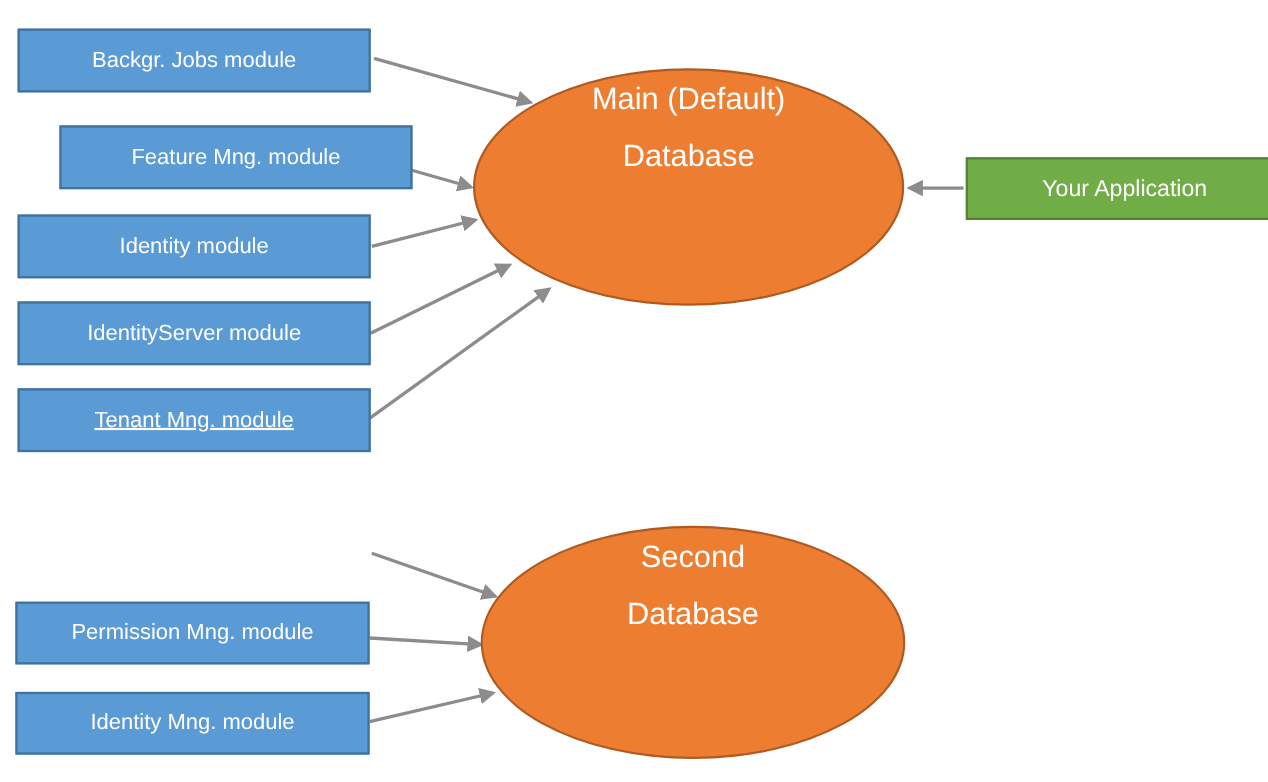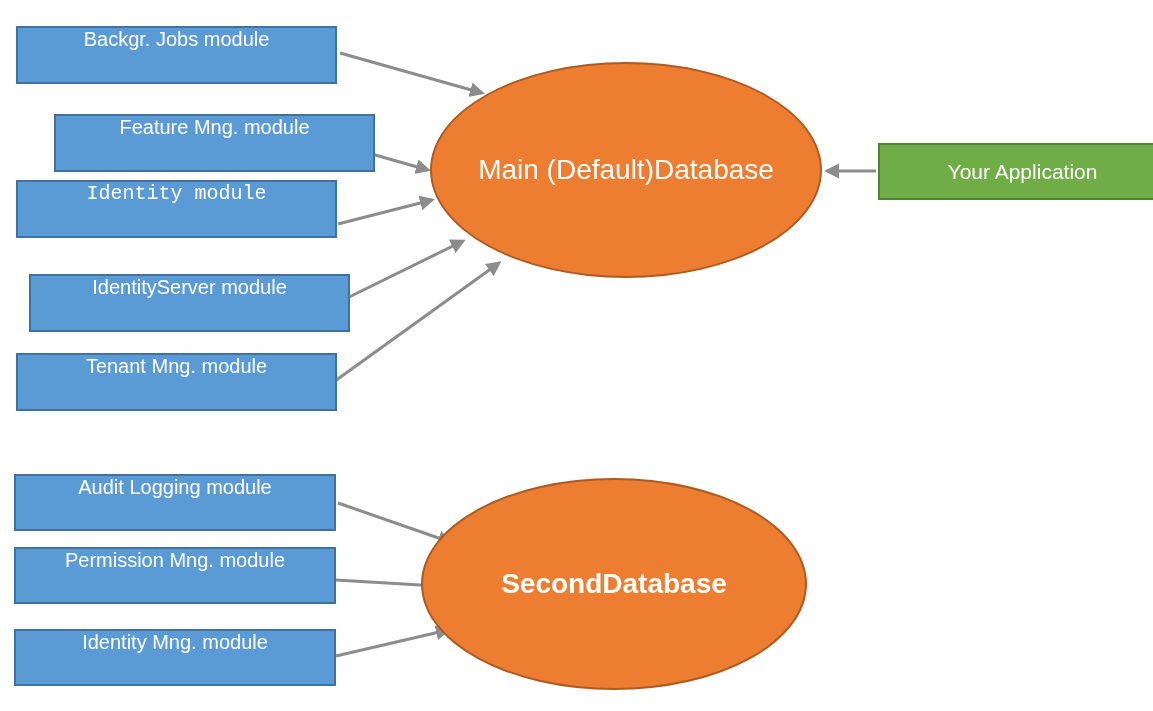--- a/index.html
+++ b/index.html
@@ -34,51 +34,51 @@
   .arrow-layer marker path { fill: var(--arrow); }
 
   .module-box {
     position: absolute;
     width: 321px;
     height: 58px;
     background: var(--module-fill);
     border: 2px solid var(--module-border);
     color: var(--text);
     display: flex;
-    align-items: flex-start;
+    align-items: center;
     justify-content: center;
     font-size: 20px;
     white-space: nowrap;
   }
   .module-box.g1 { left: 16px; }
   .module-box.g2 { left: 14px; width: 322px; height: 57px; }
   .m0 { top: 26px; }
   .m1 { top: 114px; margin-left: 38px; }
-  .m2 { top: 180px; font-family: Liberation Mono, monospace; }
-  .m3 { top: 274px; margin-left: 13px; }
-  .m4 { top: 353px; }
+  .m2 { top: 195px; }
+  .m3 { top: 274px; }
+  .m4 { top: 353px; text-decoration: underline; }
   .s0 { top: 474px; }
   .s1 { top: 547px; }
   .s2 { top: 629px; }
 
   .db-ellipse {
     position: absolute;
     background: var(--database-fill);
     border: 2px solid var(--database-border);
     border-radius: 50%;
     color: var(--text);
     display: flex;
+    flex-direction: column;
     align-items: center;
-    justify-content: center;
     font-size: 28px;
     line-height: 52px;
     text-align: center;
   }
   .db-main   { left: 430px; top: 62px;  width: 392px; height: 216px; }
-  .db-second { left: 421px; top: 478px; width: 386px; height: 212px; font-weight: bold; }
+  .db-second { left: 437px; top: 478px; width: 386px; height: 212px; }
 
   .app-box {
     position: absolute;
     left: 878px; top: 143px;
     width: 289px; height: 57px;
     background: var(--app-fill);
     border: 2px solid var(--app-border);
     color: var(--text);
     display: flex;
     align-items: center;
@@ -118,23 +118,20 @@
   <div class="module-box g1 m2">
     <span>Identity module</span>
   </div>
   <div class="module-box g1 m3">
     <span>IdentityServer module</span>
   </div>
   <div class="module-box g1 m4">
     <span>Tenant Mng. module</span>
   </div>
 
-  <div class="module-box g2 s0">
-    <span>Audit Logging module</span>
-  </div>
   <div class="module-box g2 s1">
     <span>Permission Mng. module</span>
   </div>
   <div class="module-box g2 s2">
     <span>Identity Mng. module</span>
   </div>
 
   <div class="db-ellipse db-main">
     <span>Main (Default)</span>
     <span>Database</span>

